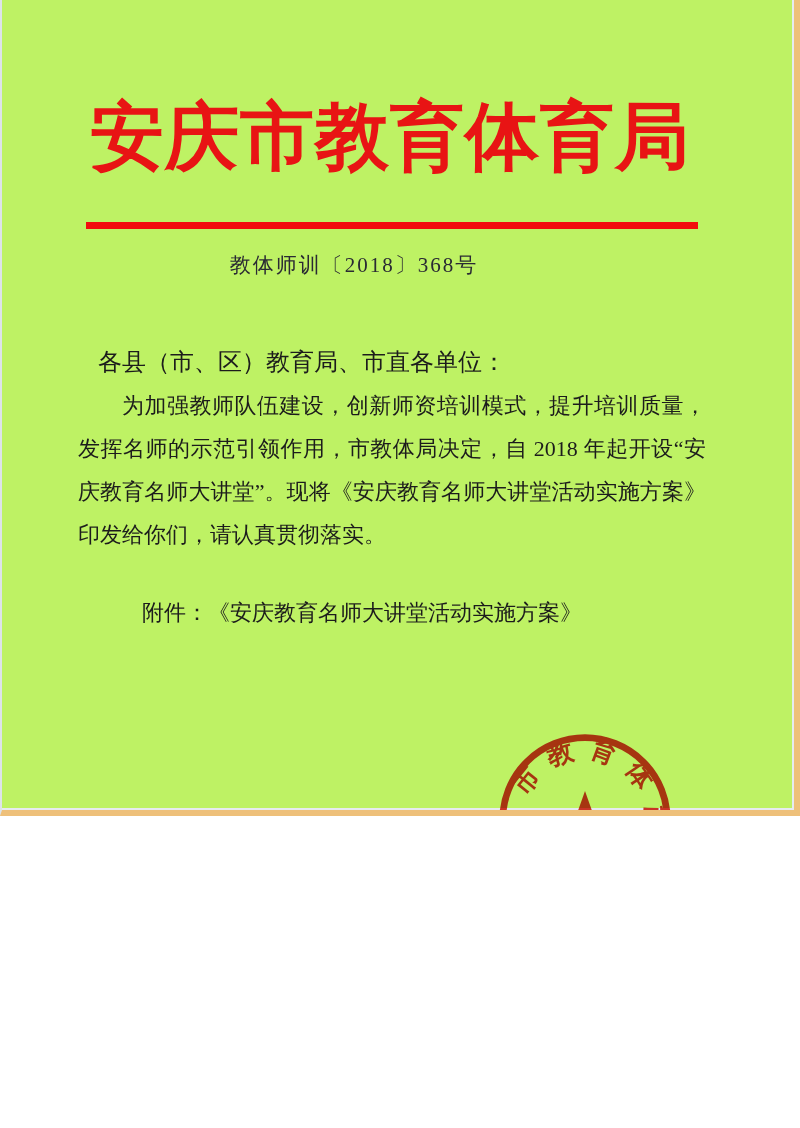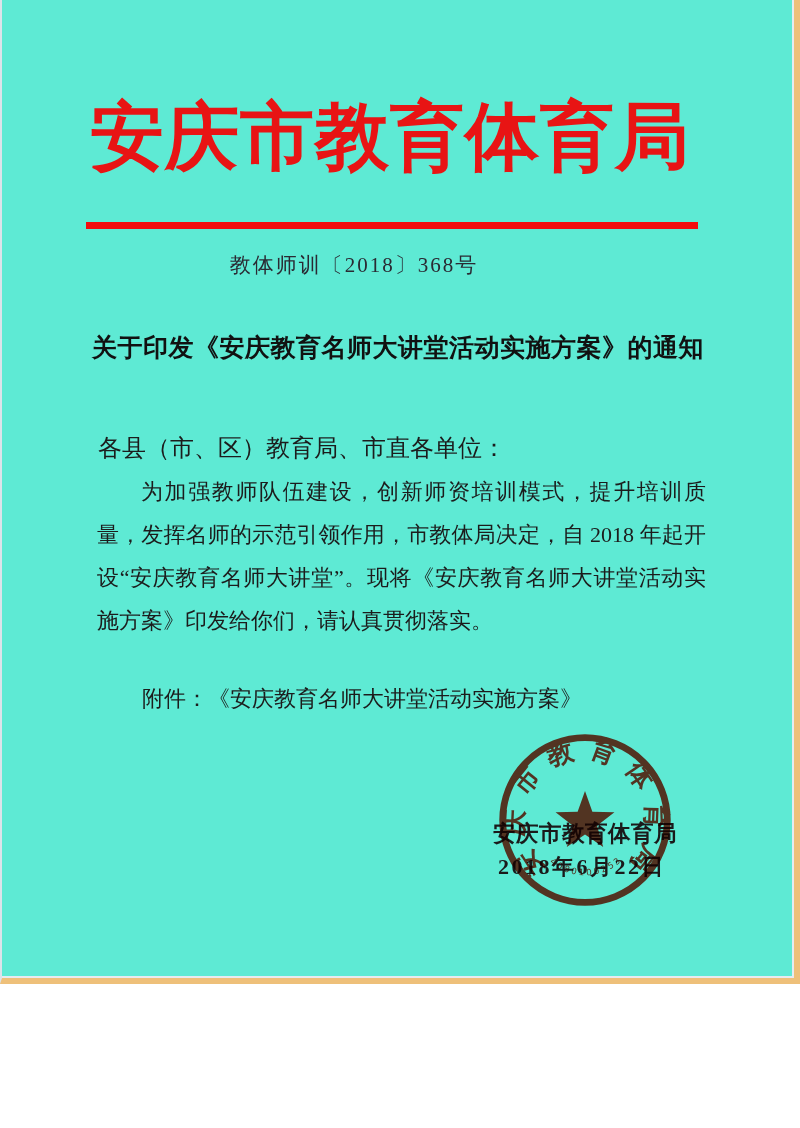--- a/index.html
+++ b/index.html
@@ -1,21 +1,21 @@
 <!DOCTYPE html>
 <html><head>
 <meta charset="utf-8">
 <style>
   html, body { margin: 0; padding: 0; background: #ffffff; }
   .page {
     position: relative;
     width: 800px;
-    height: 984px;
+    height: 816px;
     box-sizing: border-box;
-    background: #5eead4;
+    background: #bef264;
     border-left: 2px solid #dde3ea;
     border-right: 6px solid #eec07a;
     border-bottom: 6px solid #eec07a;
     box-shadow: inset -2px -2px 0 #e6ebf0;
     overflow: hidden;
     font-family: "Liberation Serif", "DejaVu Serif", serif;
     color: #1c1c1c;
   }
   .masthead {
     margin-top: 96px;
@@ -48,21 +48,21 @@
     font-weight: bold;
     letter-spacing: 0.5px;
     color: #111;
   }
   .salutation {
     margin: 62px 88px 0 96px;
     font-size: 24px;
     line-height: 43px;
   }
   .body-paragraph {
-    margin: 0 88px 0 95px;
+    margin: 0 88px 0 76px;
     font-size: 22px;
     line-height: 43px;
     text-align: justify;
     text-indent: 2em;
   }
   .attachment-line {
     margin: 42px 88px 0 140px;
     font-size: 22px;
     line-height: 30px;
   }
@@ -116,21 +116,20 @@
 <body>
 
 <div class="page">
 
   <div class="masthead">安庆市教育体育局</div>
 
   <div class="red-divider"></div>
 
   <div class="doc-number">教体师训〔2018〕368号</div>
 
-  <div class="notice-title">关于印发《安庆教育名师大讲堂活动实施方案》的通知</div>
 
   <div class="salutation">各县（市、区）教育局、市直各单位：</div>
 
   <div class="body-paragraph">为加强教师队伍建设，创新师资培训模式，提升培训质量，发挥名师的示范引领作用，市教体局决定，自 2018 年起开设“安庆教育名师大讲堂”。现将《安庆教育名师大讲堂活动实施方案》印发给你们，请认真贯彻落实。</div>
 
   <div class="attachment-line">附件：《安庆教育名师大讲堂活动实施方案》</div>
 
   <div class="sig-agency">安庆市教育体育局</div>
 
   <div class="sig-date">2018年6月22日</div>

